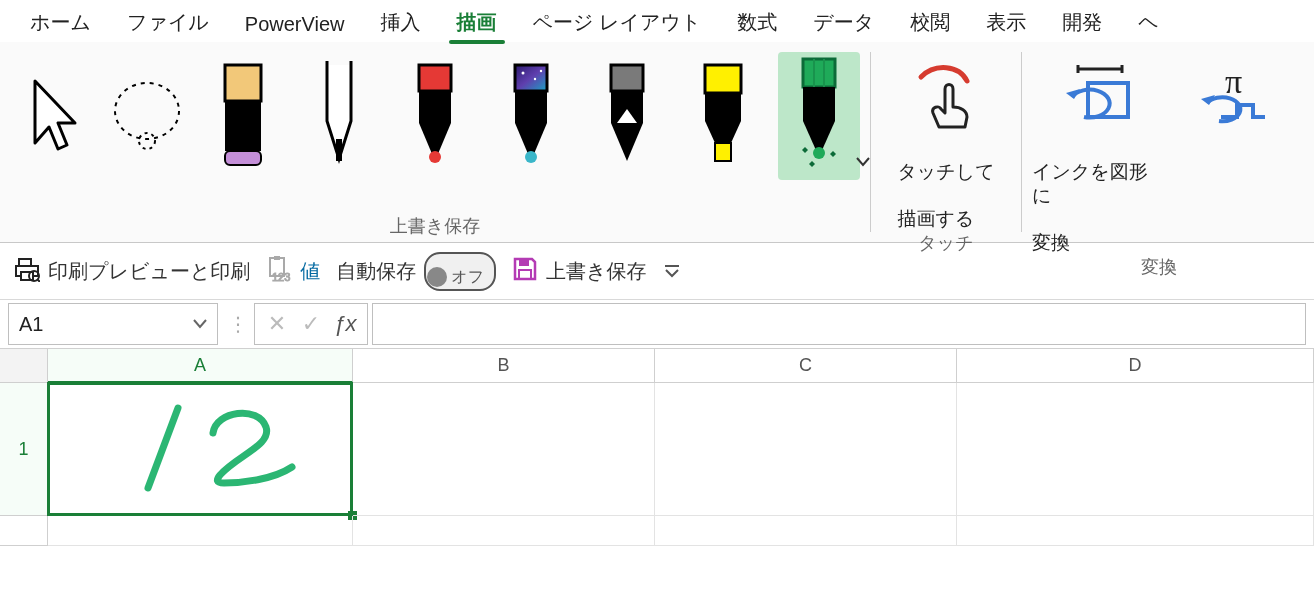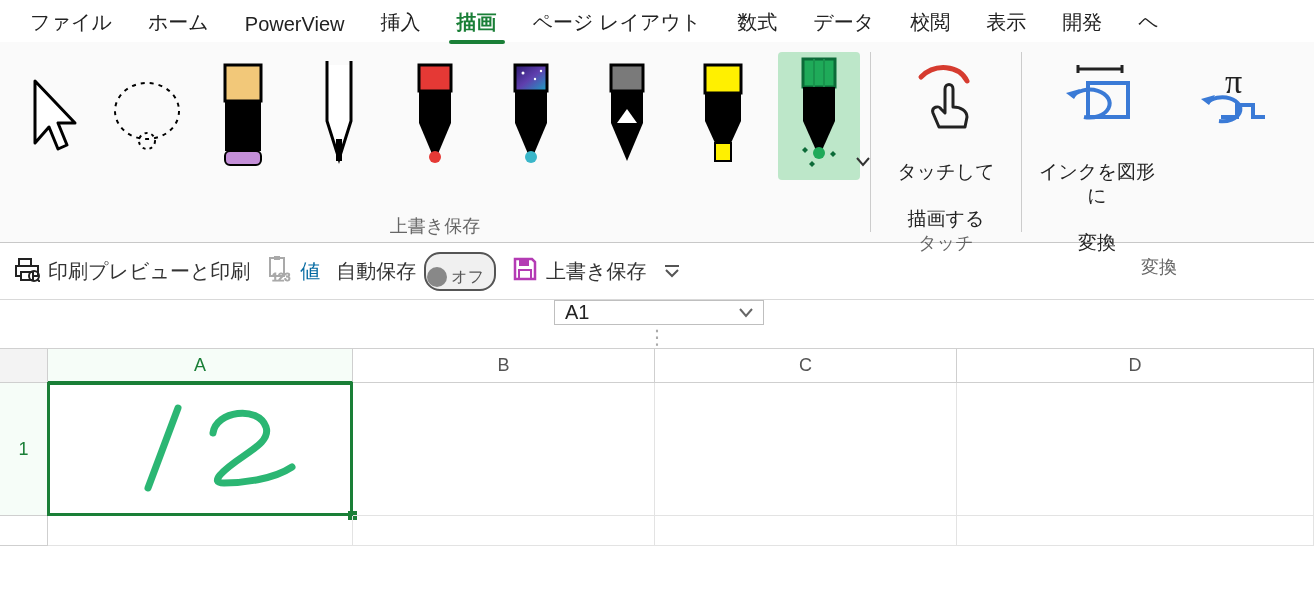--- a/index.html
+++ b/index.html
@@ -104,21 +104,21 @@
   }
   .big-btn .icon-box {
     height: 80px;
     display: flex;
     align-items: center;
     justify-content: center;
   }
   .big-btn .caption {
     font-size: 19px;
     line-height: 1.25;
-    text-align: center;
+    text-align: left;
     white-space: pre-line;
   }
 
   
   .qat {
     display: flex;
     align-items: center;
     height: 56px;
     padding-left: 14px;
     gap: 16px;
@@ -152,21 +152,20 @@
     background: #888;
   }
 
   
   .formula-row {
     display: flex;
     align-items: center;
     height: 48px;
     border-bottom: 1px solid #d0d0d0;
     font-size: 20px;
-    flex-direction: column;
   }
   .name-box {
     display: flex;
     align-items: center;
     justify-content: space-between;
     width: 188px;
     height: 40px;
     margin: 0 4px 0 8px;
     border: 1px solid #bfbfbf;
     padding: 0 10px;
@@ -262,22 +261,22 @@
   .ink {
     position: absolute;
     left: 0;
     top: 0;
   }
 </style>
 </head>
 <body>
 
 <div class="tabs">
+  <div class="tab">ホーム</div>
   <div class="tab">ファイル</div>
-  <div class="tab">ホーム</div>
   <div class="tab">PowerView</div>
   <div class="tab">挿入</div>
   <div class="tab active">描画</div>
   <div class="tab">ページ レイアウト</div>
   <div class="tab">数式</div>
   <div class="tab">データ</div>
   <div class="tab">校閲</div>
   <div class="tab">表示</div>
   <div class="tab">開発</div>
   <div class="tab">ヘ</div>

